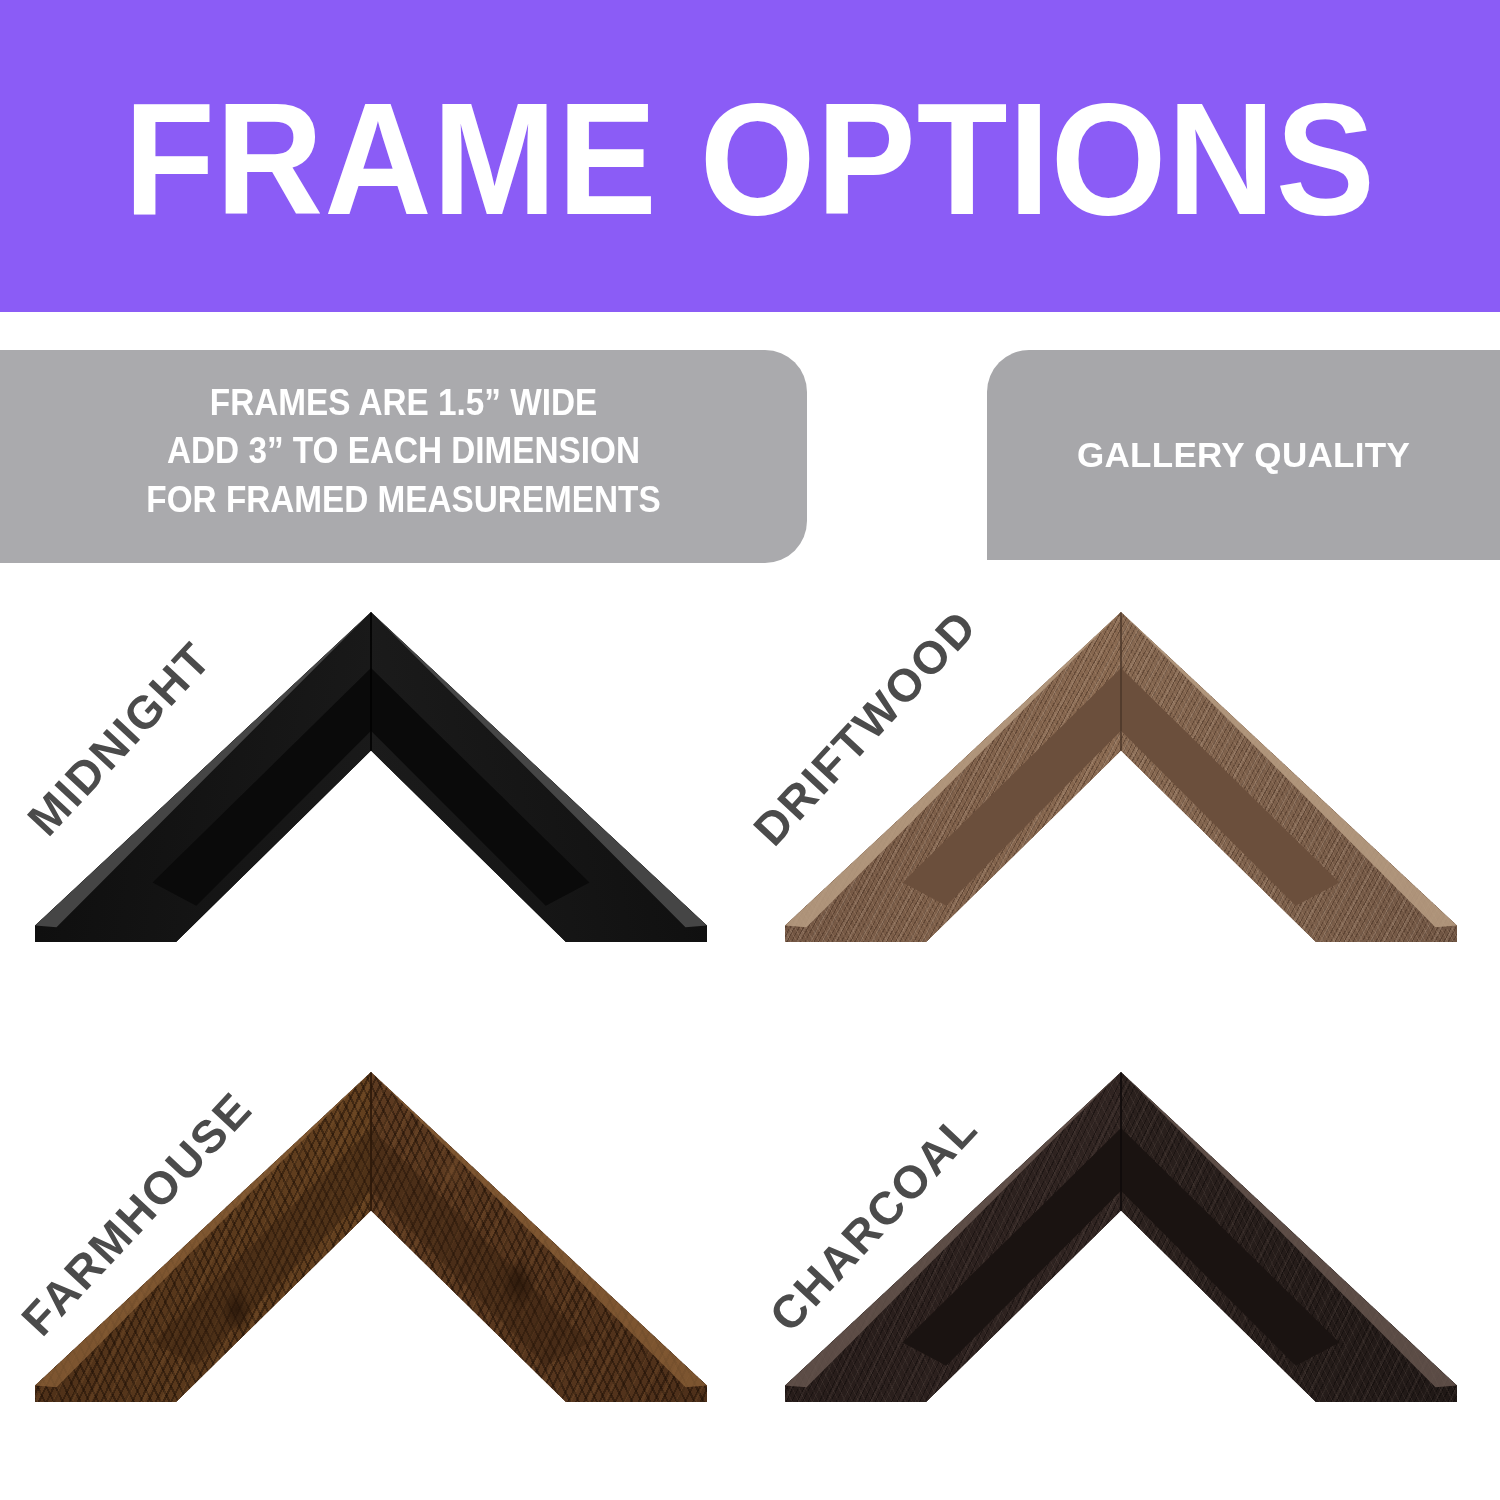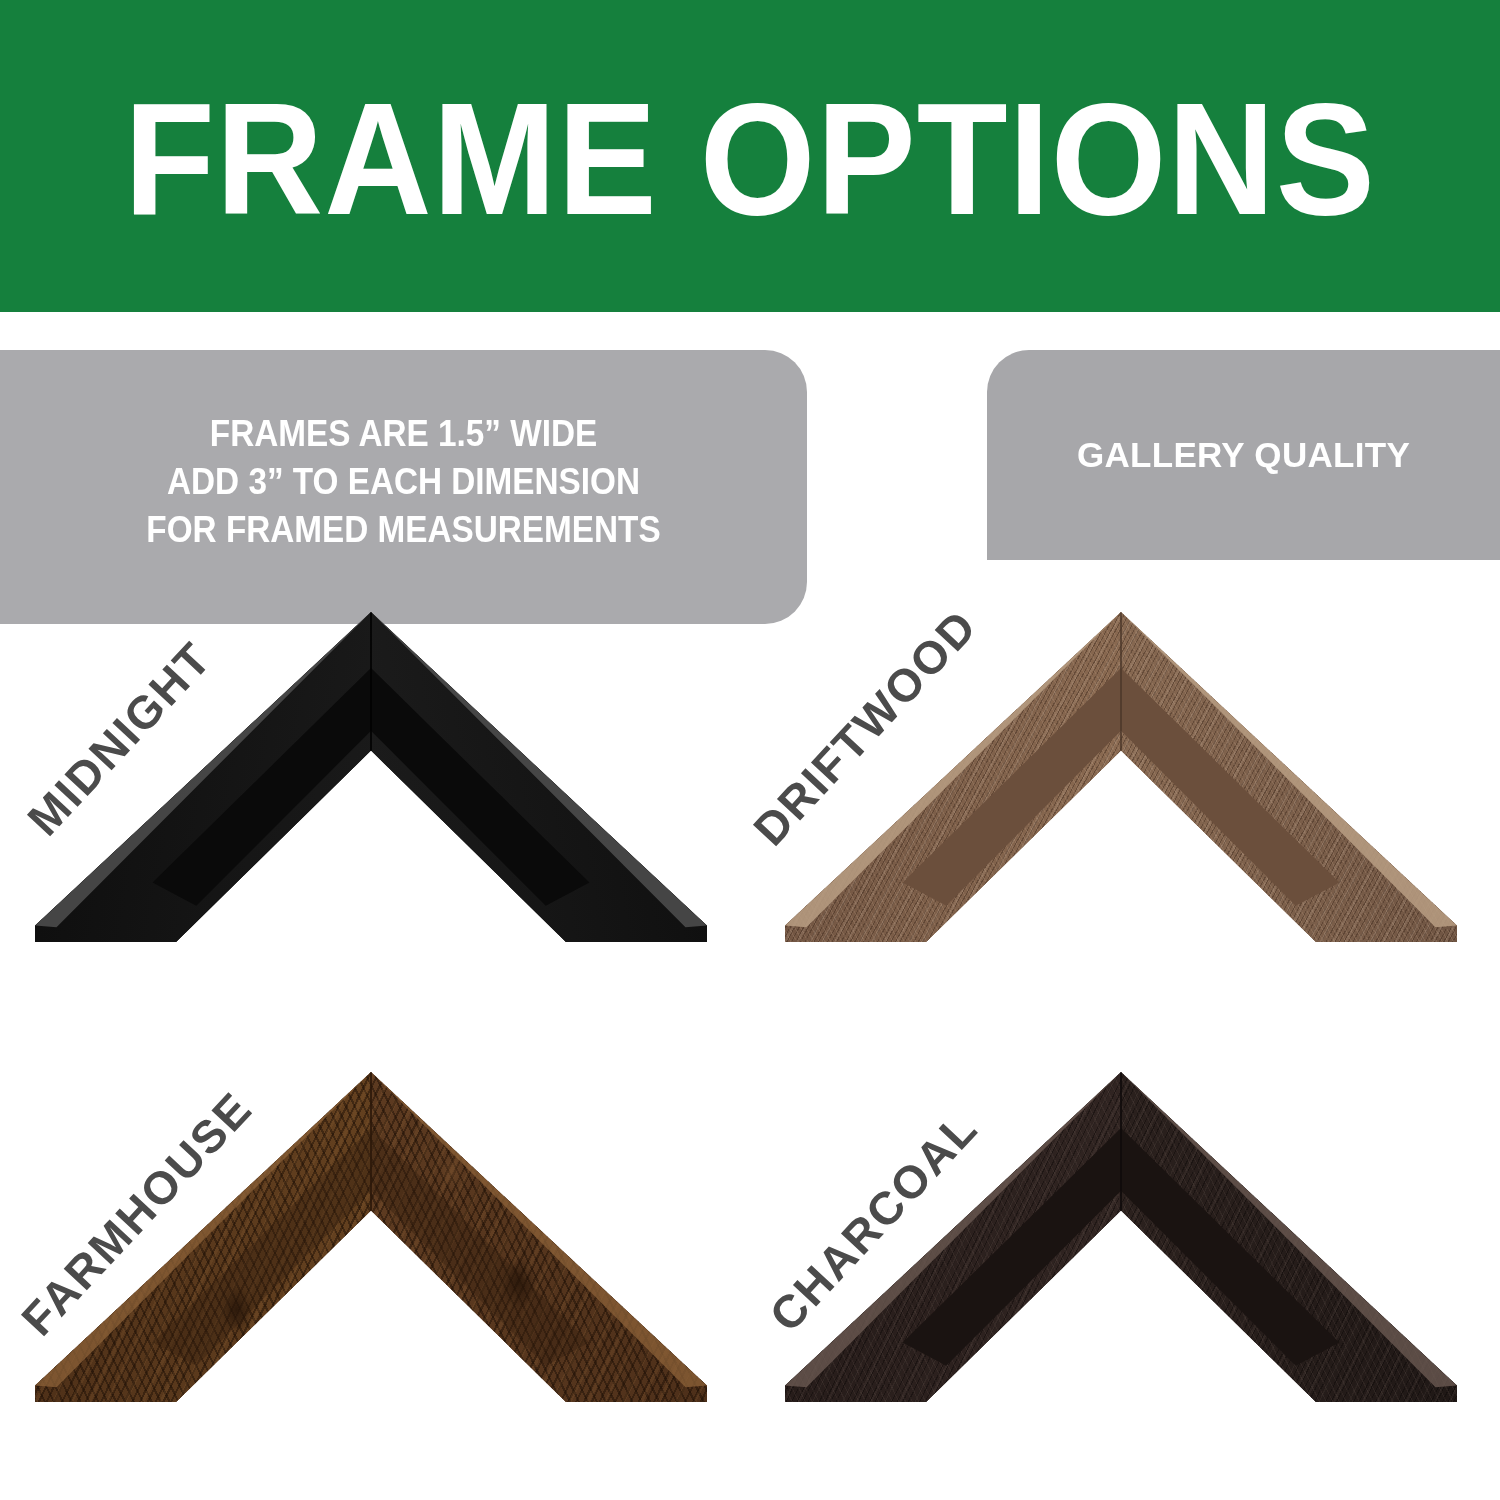--- a/index.html
+++ b/index.html
@@ -15,21 +15,21 @@
     font-family: "Liberation Sans", sans-serif;
   }
 
   
   #header-banner {
     position: absolute;
     left: 0;
     top: 0;
     width: 1500px;
     height: 312px;
-    background: #15803d;
+    background: #8b5cf6;
   }
   #page-title {
     position: absolute;
     left: 0;
     top: 0;
     width: 1500px;
     height: 312px;
     display: flex;
     align-items: center;
     justify-content: center;
@@ -45,21 +45,21 @@
     padding-top: 6px;
     box-sizing: border-box;
   }
 
   
   #info-panel-left {
     position: absolute;
     left: 0;
     top: 350px;
     width: 807px;
-    height: 274px;
+    height: 213px;
     background: #aaaaad;
     border-radius: 0 42px 42px 0;
   }
   #info-panel-right {
     position: absolute;
     left: 987px;
     top: 350px;
     width: 513px;
     height: 210px;
     background: #a7a7aa;

